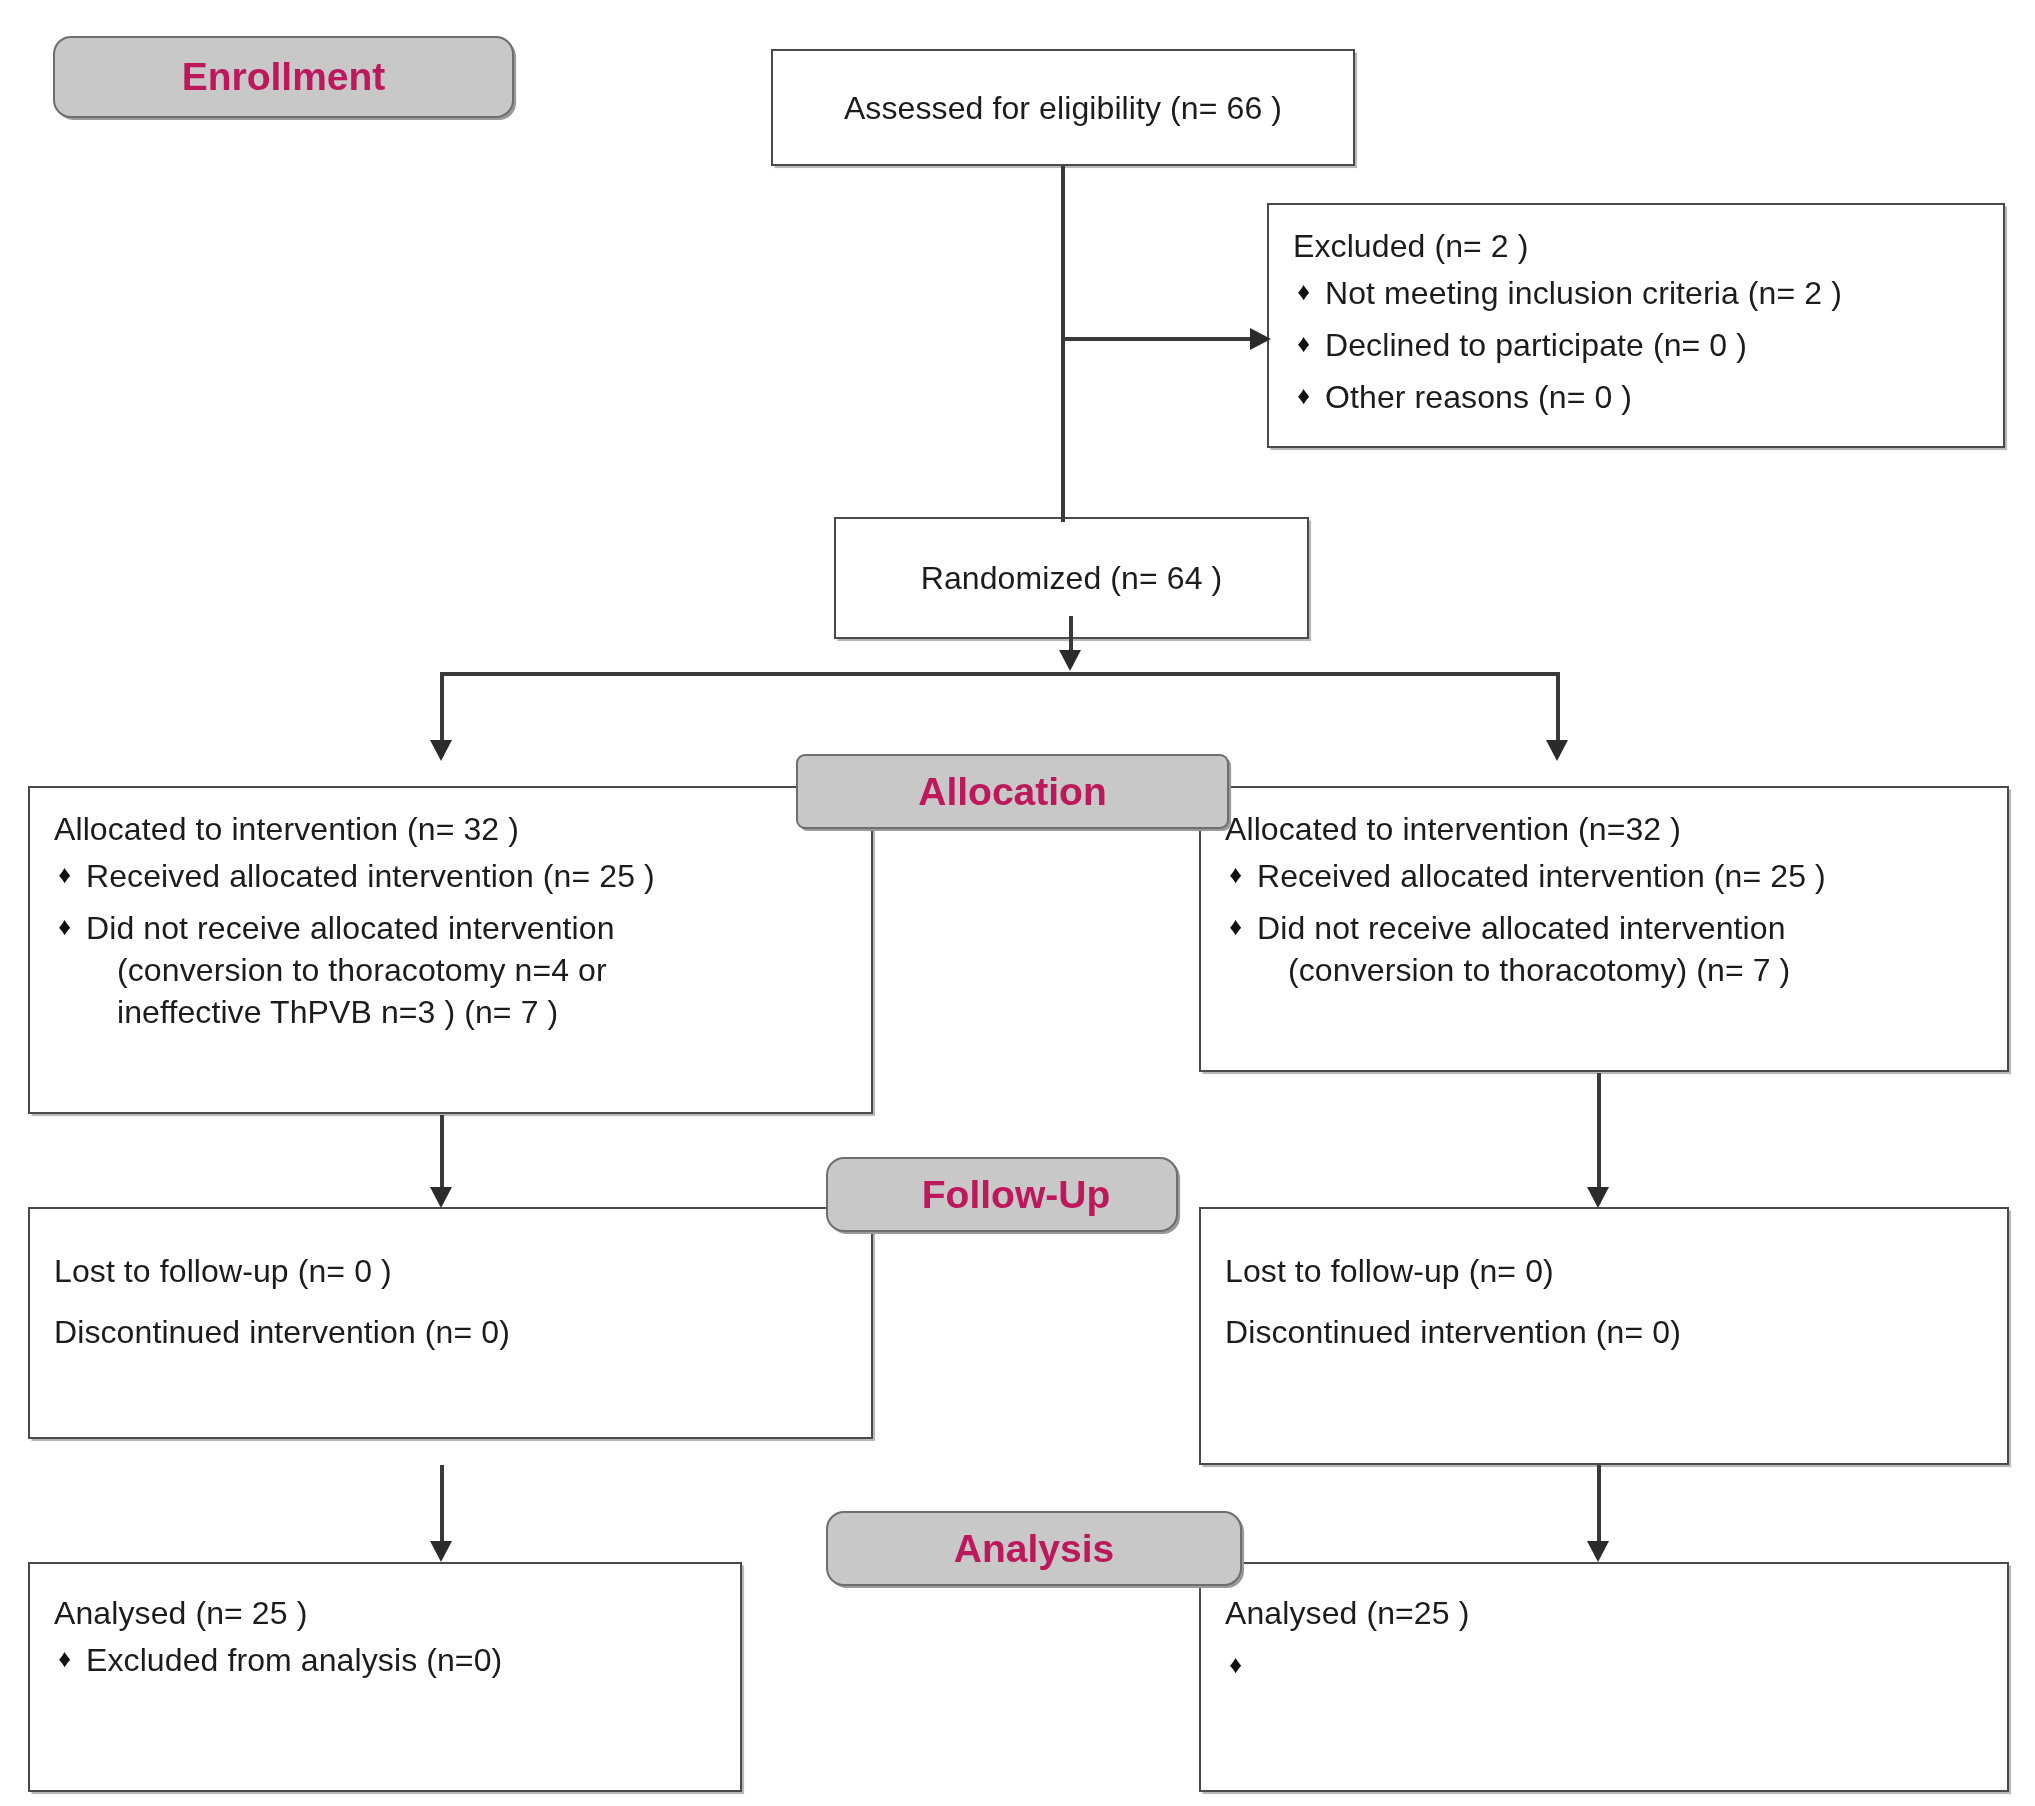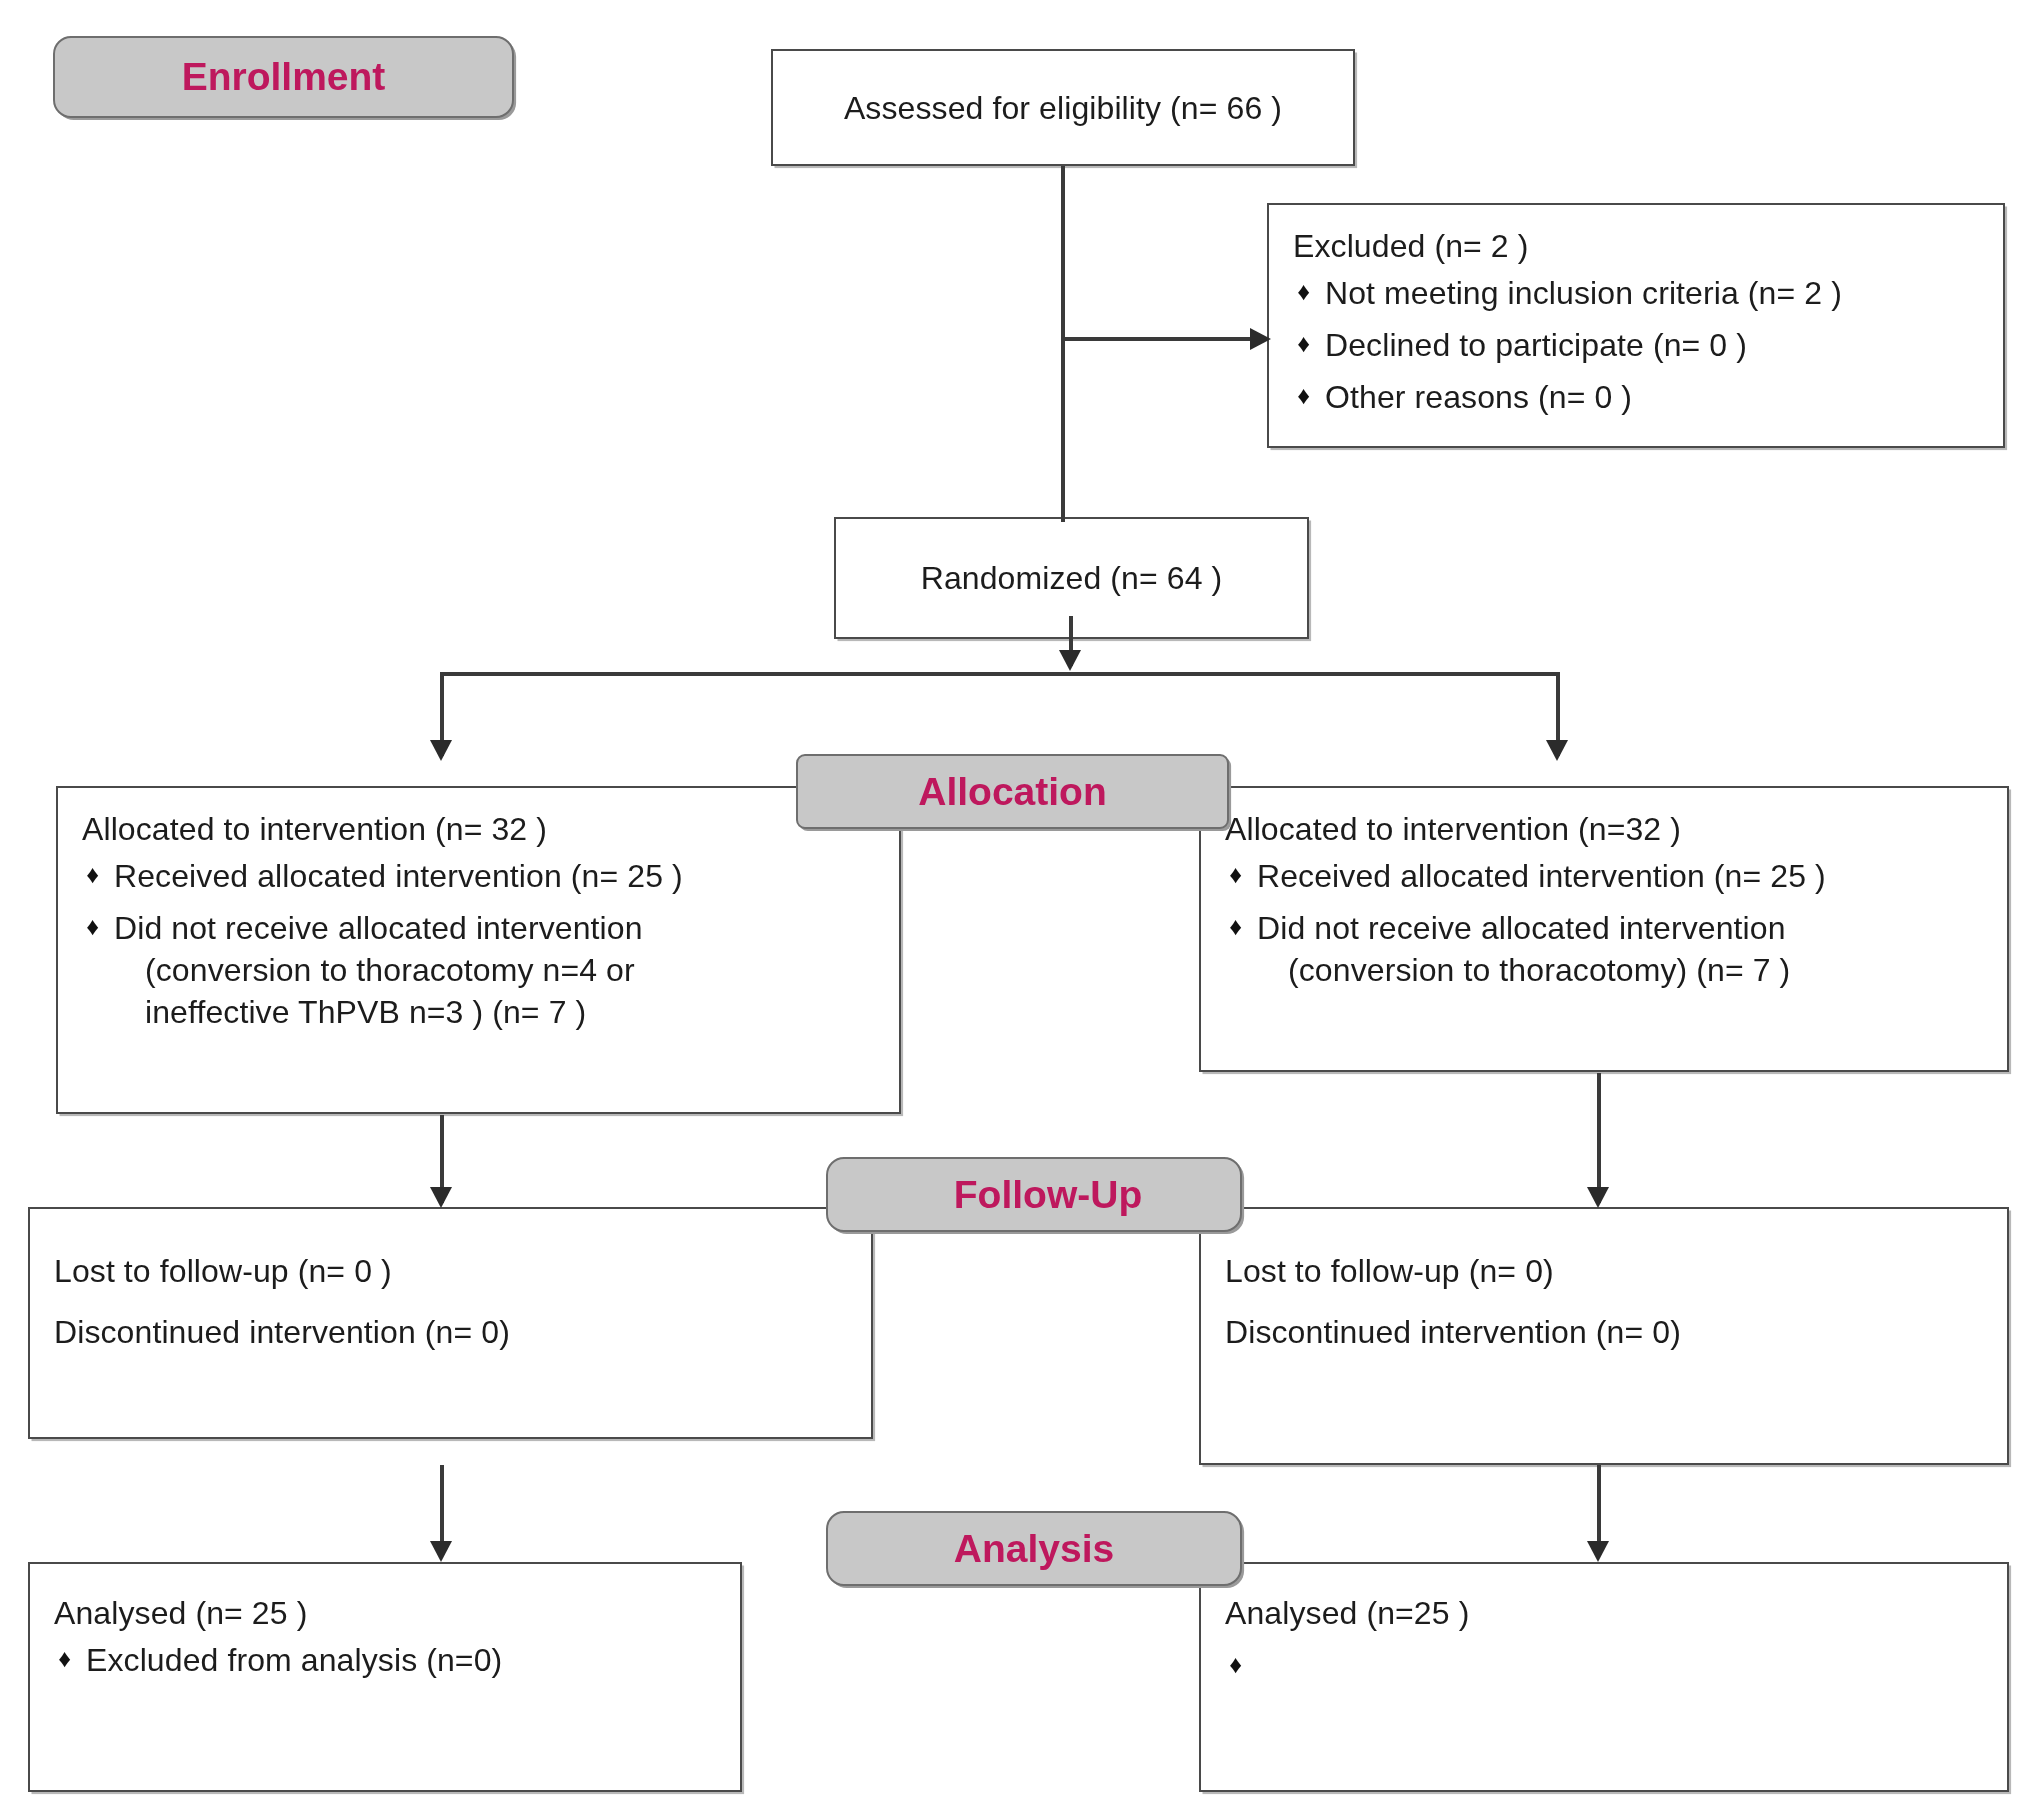--- a/index.html
+++ b/index.html
@@ -119,21 +119,21 @@
   </div>
 
   <div class="vl" style="left:1069px;top:616px;height:50px;"></div>
   <div class="arrow-d" style="left:1059px;top:650px;"></div>
   <div class="hl" style="left:440px;top:672px;width:1118px;"></div>
   <div class="vl" style="left:440px;top:672px;height:84px;"></div>
   <div class="arrow-d" style="left:430px;top:740px;"></div>
   <div class="vl" style="left:1556px;top:672px;height:84px;"></div>
   <div class="arrow-d" style="left:1546px;top:740px;"></div>
 
-  <div class="fbox" style="left:28px;top:786px;width:845px;height:328px;margin-left:28px;">
+  <div class="fbox" style="left:28px;top:786px;width:845px;height:328px;">
     <div class="txt">
       <div>Allocated to intervention (n= 32 )</div>
       <ul class="bul">
         <li>
           <span class="dia">♦</span>
           <span>Received allocated intervention (n= 25 )</span>
         </li>
         <li>
           <span class="dia">♦</span>
           <span>Did not receive allocated intervention</span>
@@ -179,21 +179,21 @@
   </div>
 
   <div class="fbox" style="left:1199px;top:1207px;width:810px;height:258px;">
     <div class="txt" style="top:41px;">
       <div>Lost to follow-up (n= 0)</div>
       <div class="gap"></div>
       <div>Discontinued intervention (n= 0)</div>
     </div>
   </div>
 
-  <div class="pill" style="left:826px;top:1157px;width:416px;height:75px;padding-left:28px;">
+  <div class="pill" style="left:826px;top:1157px;width:352px;height:75px;padding-left:28px;">
     <span>Follow-Up</span>
   </div>
 
   <div class="vl" style="left:440px;top:1465px;height:91px;"></div>
   <div class="arrow-d" style="left:430px;top:1541px;"></div>
   <div class="vl" style="left:1597px;top:1465px;height:91px;"></div>
   <div class="arrow-d" style="left:1587px;top:1541px;"></div>
 
   <div class="fbox" style="left:28px;top:1562px;width:714px;height:230px;">
     <div class="txt" style="top:28px;">

